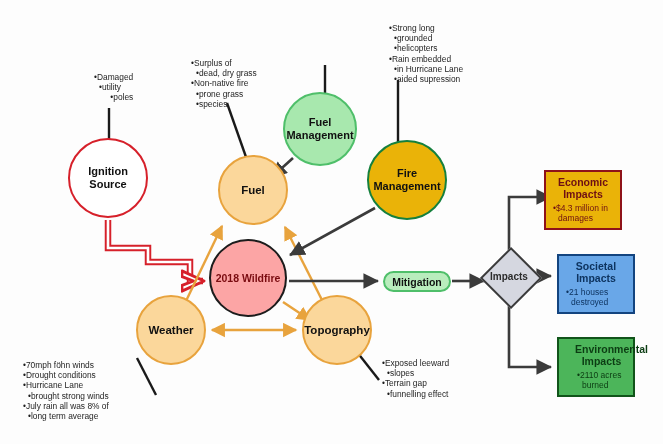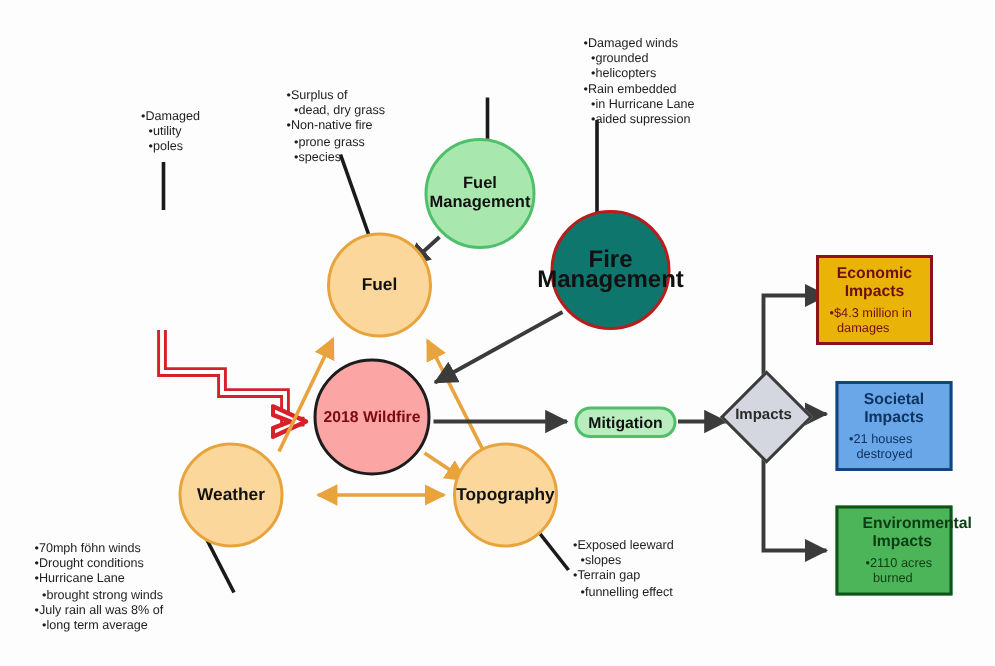--- a/index.html
+++ b/index.html
@@ -14,28 +14,28 @@
   .node{position:absolute;display:flex;align-items:center;justify-content:center;
         text-align:center;box-sizing:border-box;}
   .circ{border-radius:50%;}
 
   .n-ignition{left:68px;top:138px;width:80px;height:80px;border:2.5px solid #d6202a;
         background:#ffffff;color:#111;font-weight:bold;font-size:11px;line-height:13px;}
   .n-fuel{left:218px;top:155px;width:70px;height:70px;border:2px solid #e8a33d;
         background:#fbd79b;color:#111;font-weight:bold;font-size:11.5px;}
   .n-wildfire{left:209px;top:239px;width:78px;height:78px;border:2.5px solid #1c1c1c;
         background:#fca5a5;color:#7a0b10;font-weight:bold;font-size:10.5px;}
-  .n-weather{left:119px;top:295px;width:70px;height:70px;border:2px solid #e8a33d;
+  .n-weather{left:136px;top:295px;width:70px;height:70px;border:2px solid #e8a33d;
         background:#fbd79b;color:#111;font-weight:bold;font-size:11.5px;}
   .n-topo{left:302px;top:295px;width:70px;height:70px;border:2px solid #e8a33d;
         background:#fbd79b;color:#111;font-weight:bold;font-size:11.5px;}
   .n-fuelmgmt{left:283px;top:92px;width:74px;height:74px;border:2px solid #4fbf6a;
         background:#a8e8ae;color:#111;font-weight:bold;font-size:11px;line-height:13px;}
-  .n-firemgmt{left:367px;top:140px;width:80px;height:80px;border:2px solid #b91c1c;
-        background:#0f766e;color:#111;font-weight:bold;font-size:16px;line-height:13px;}
+  .n-firemgmt{left:367px;top:140px;width:80px;height:80px;border:2px solid #15803d;
+        background:#eab308;color:#111;font-weight:bold;font-size:11px;line-height:13px;}
 
   .n-mitigation{left:383px;top:271px;width:68px;height:21px;border:2px solid #4fbf6a;
         border-radius:11px;background:#b9edbd;color:#111;font-weight:bold;font-size:10.5px;}
 
   .diamond{left:481px;top:248px;width:56px;height:56px;}
   .diamond .dshape{position:absolute;left:8px;top:8px;width:40px;height:40px;
         background:#d5d7e0;border:2px solid #3b3b3b;transform:rotate(45deg);}
   .diamond .dlabel{position:absolute;inset:0;display:flex;align-items:center;
         justify-content:center;font-size:10px;font-weight:bold;color:#2b2b2b;}
 
@@ -114,20 +114,26 @@
 
     <line x1="452" y1="281" x2="484" y2="281" stroke="#3b3b3b" stroke-width="2.6" marker-end="url(#arrDark)"></line>
 
     <g fill="none" stroke="#3b3b3b" stroke-width="2.6">
       <path d="M509,250 L509,197 L551,197" marker-end="url(#arrDark)"></path>
       <path d="M537,276 L551,276" marker-end="url(#arrDark)"></path>
       <path d="M509,302 L509,367 L551,367" marker-end="url(#arrDark)"></path>
     </g>
   </svg>
 
+  <div class="node circ n-ignition">
+    <span>
+      <span>Ignition</span><br>
+      <span>Source</span>
+    </span>
+  </div>
 
   <div class="node circ n-fuel">
     <span>Fuel</span>
   </div>
 
   <div class="node circ n-wildfire">
     <span>2018 Wildfire</span>
   </div>
 
   <div class="node circ n-weather">
@@ -188,38 +194,38 @@
     </div>
     <ul class="ibul">
       <li>2110 acres burned</li>
     </ul>
   </div>
 
   <div class="note nt-ignition">
     <ul>
       <li>Damaged</li>
       <li style="text-indent:0;padding-left:6px;">utility</li>
-      <li style="text-indent:0;padding-left:6px;">poles</li>
+      <li style="text-indent:0;padding-left:6px;text-align:right;">poles</li>
     </ul>
   </div>
 
   <div class="note nt-fuel">
     <ul>
       <li>Surplus of</li>
       <li style="text-indent:0;padding-left:6px;">dead, dry grass</li>
       <li>Non-native fire</li>
       <li style="text-indent:0;padding-left:6px;">prone grass</li>
       <li style="text-indent:0;padding-left:6px;">species</li>
     </ul>
   </div>
 
 
   <div class="note nt-firemgmt">
     <ul>
-      <li>Damaged winds</li>
+      <li>Strong long</li>
       <li style="text-indent:0;padding-left:6px;">grounded</li>
       <li style="text-indent:0;padding-left:6px;">helicopters</li>
       <li>Rain embedded</li>
       <li style="text-indent:0;padding-left:6px;">in Hurricane Lane</li>
       <li style="text-indent:0;padding-left:6px;">aided supression</li>
     </ul>
   </div>
 
   <div class="note nt-weather">
     <ul>

